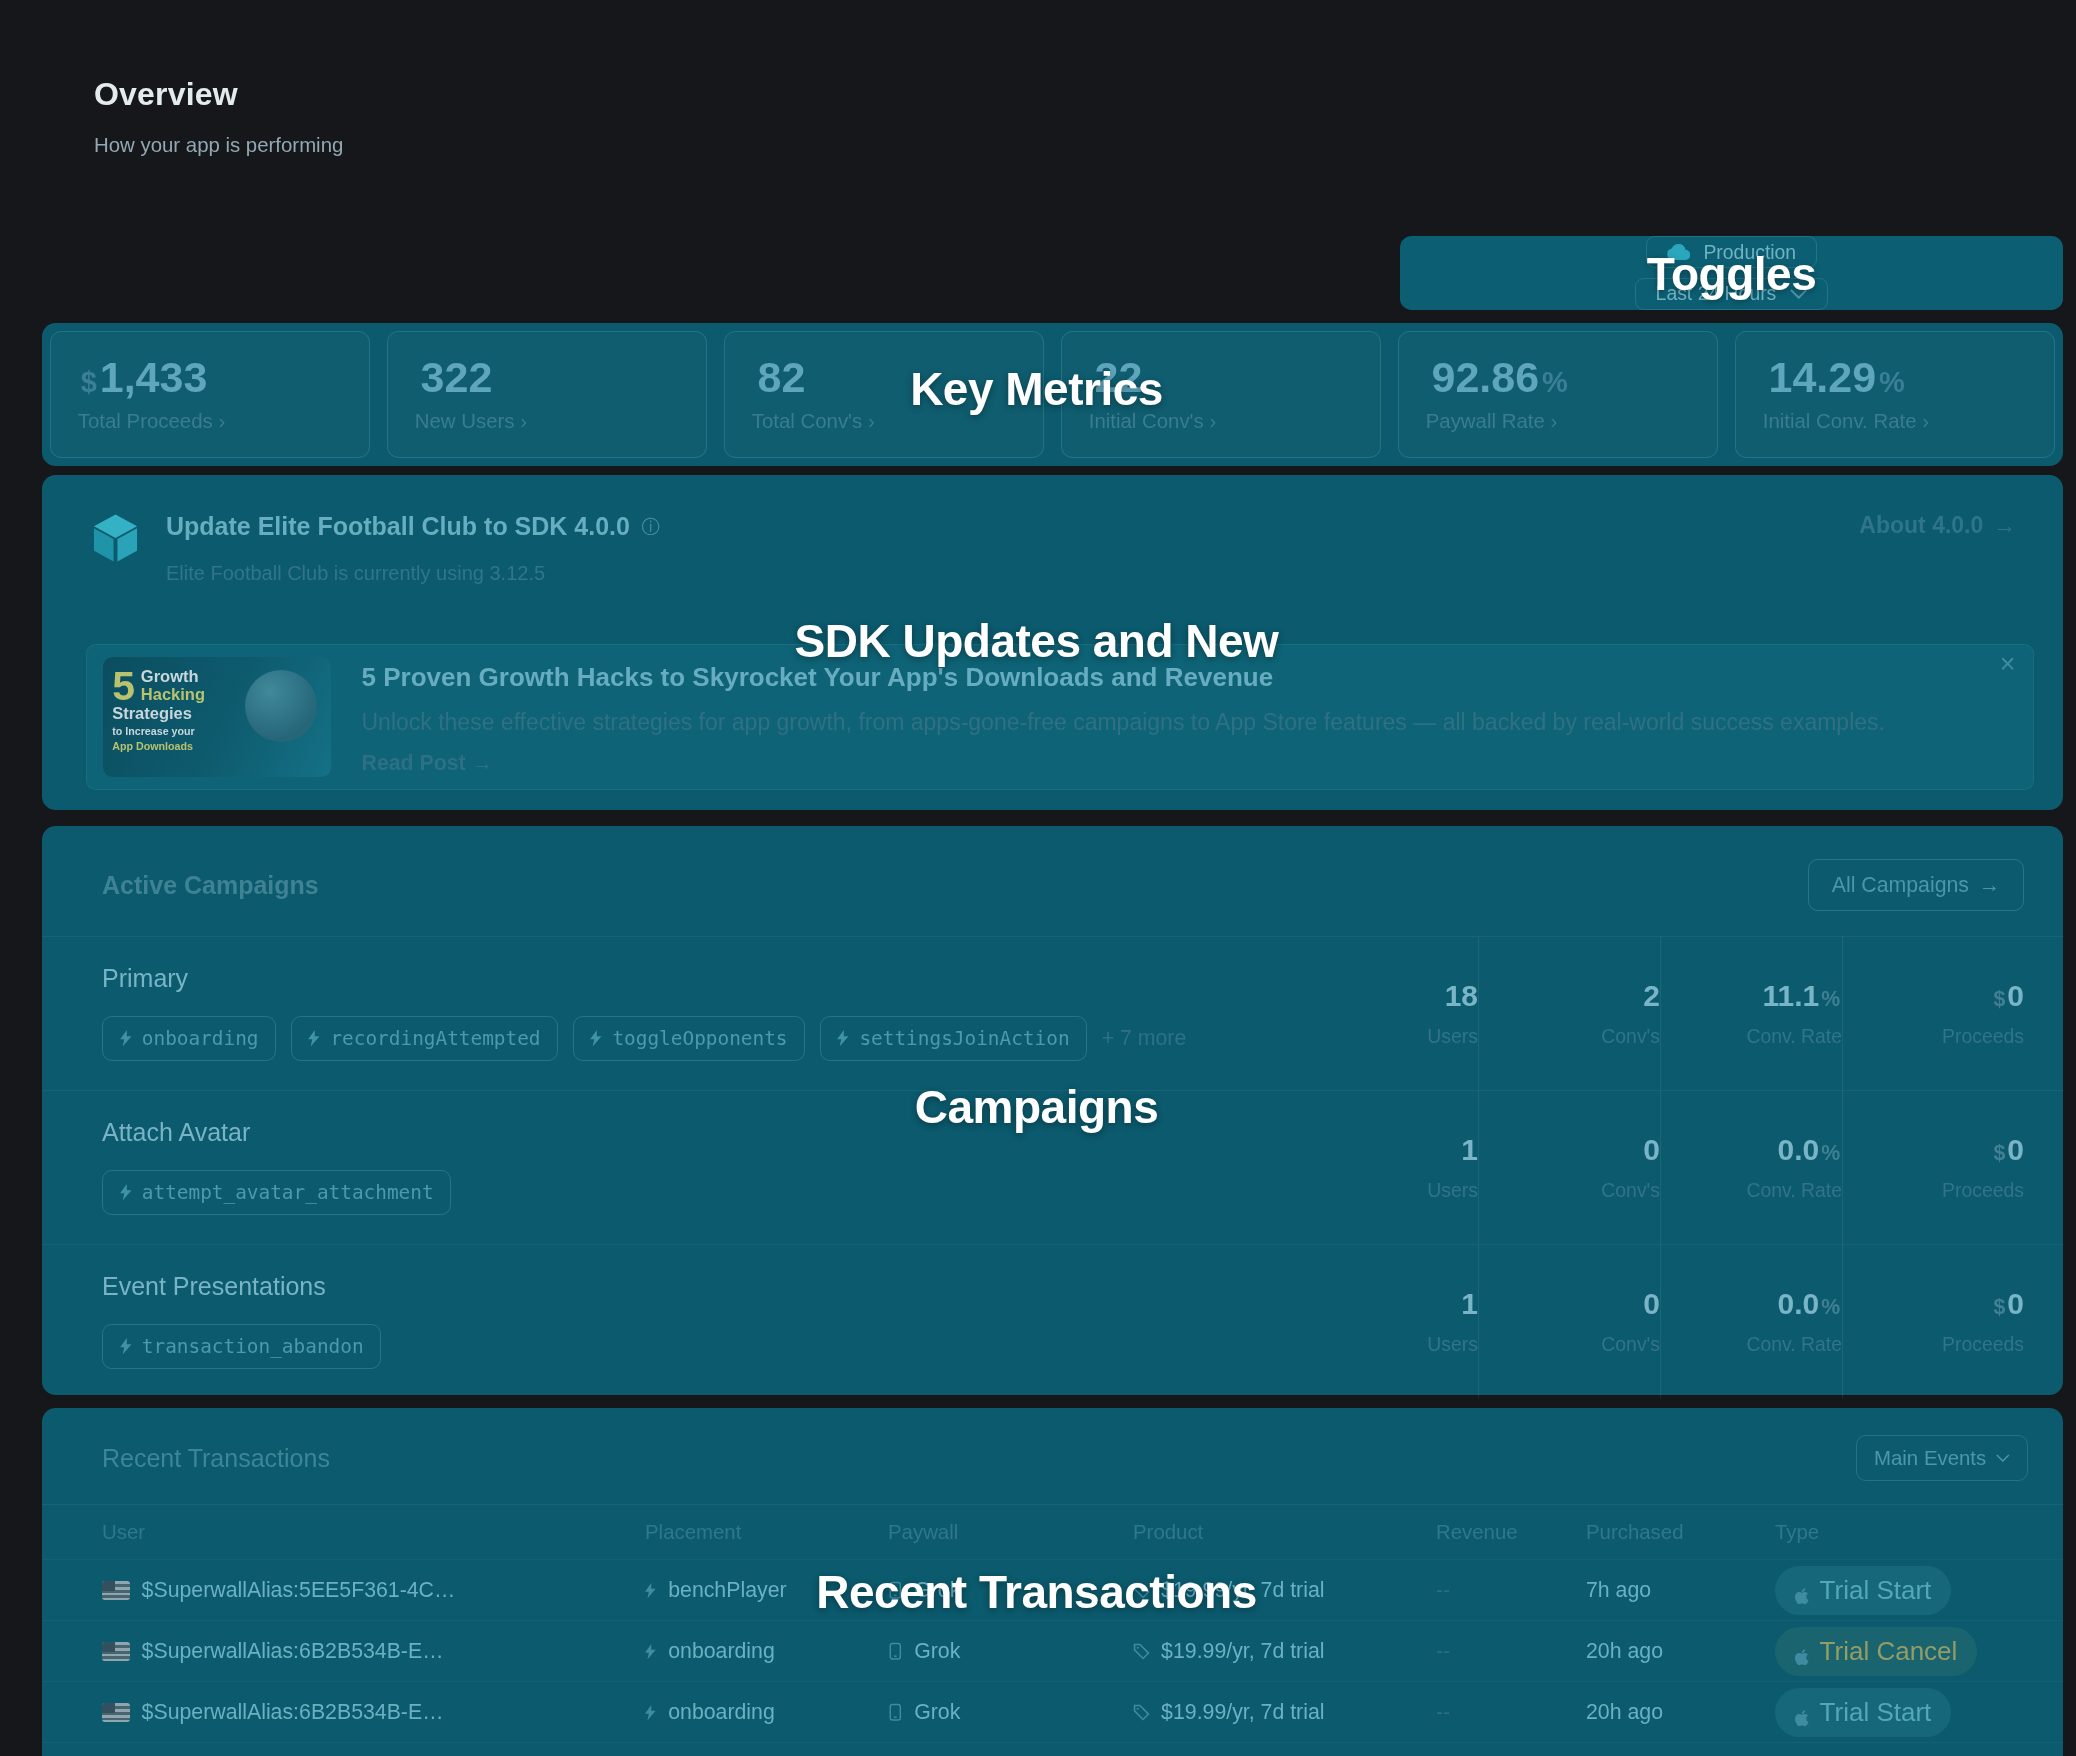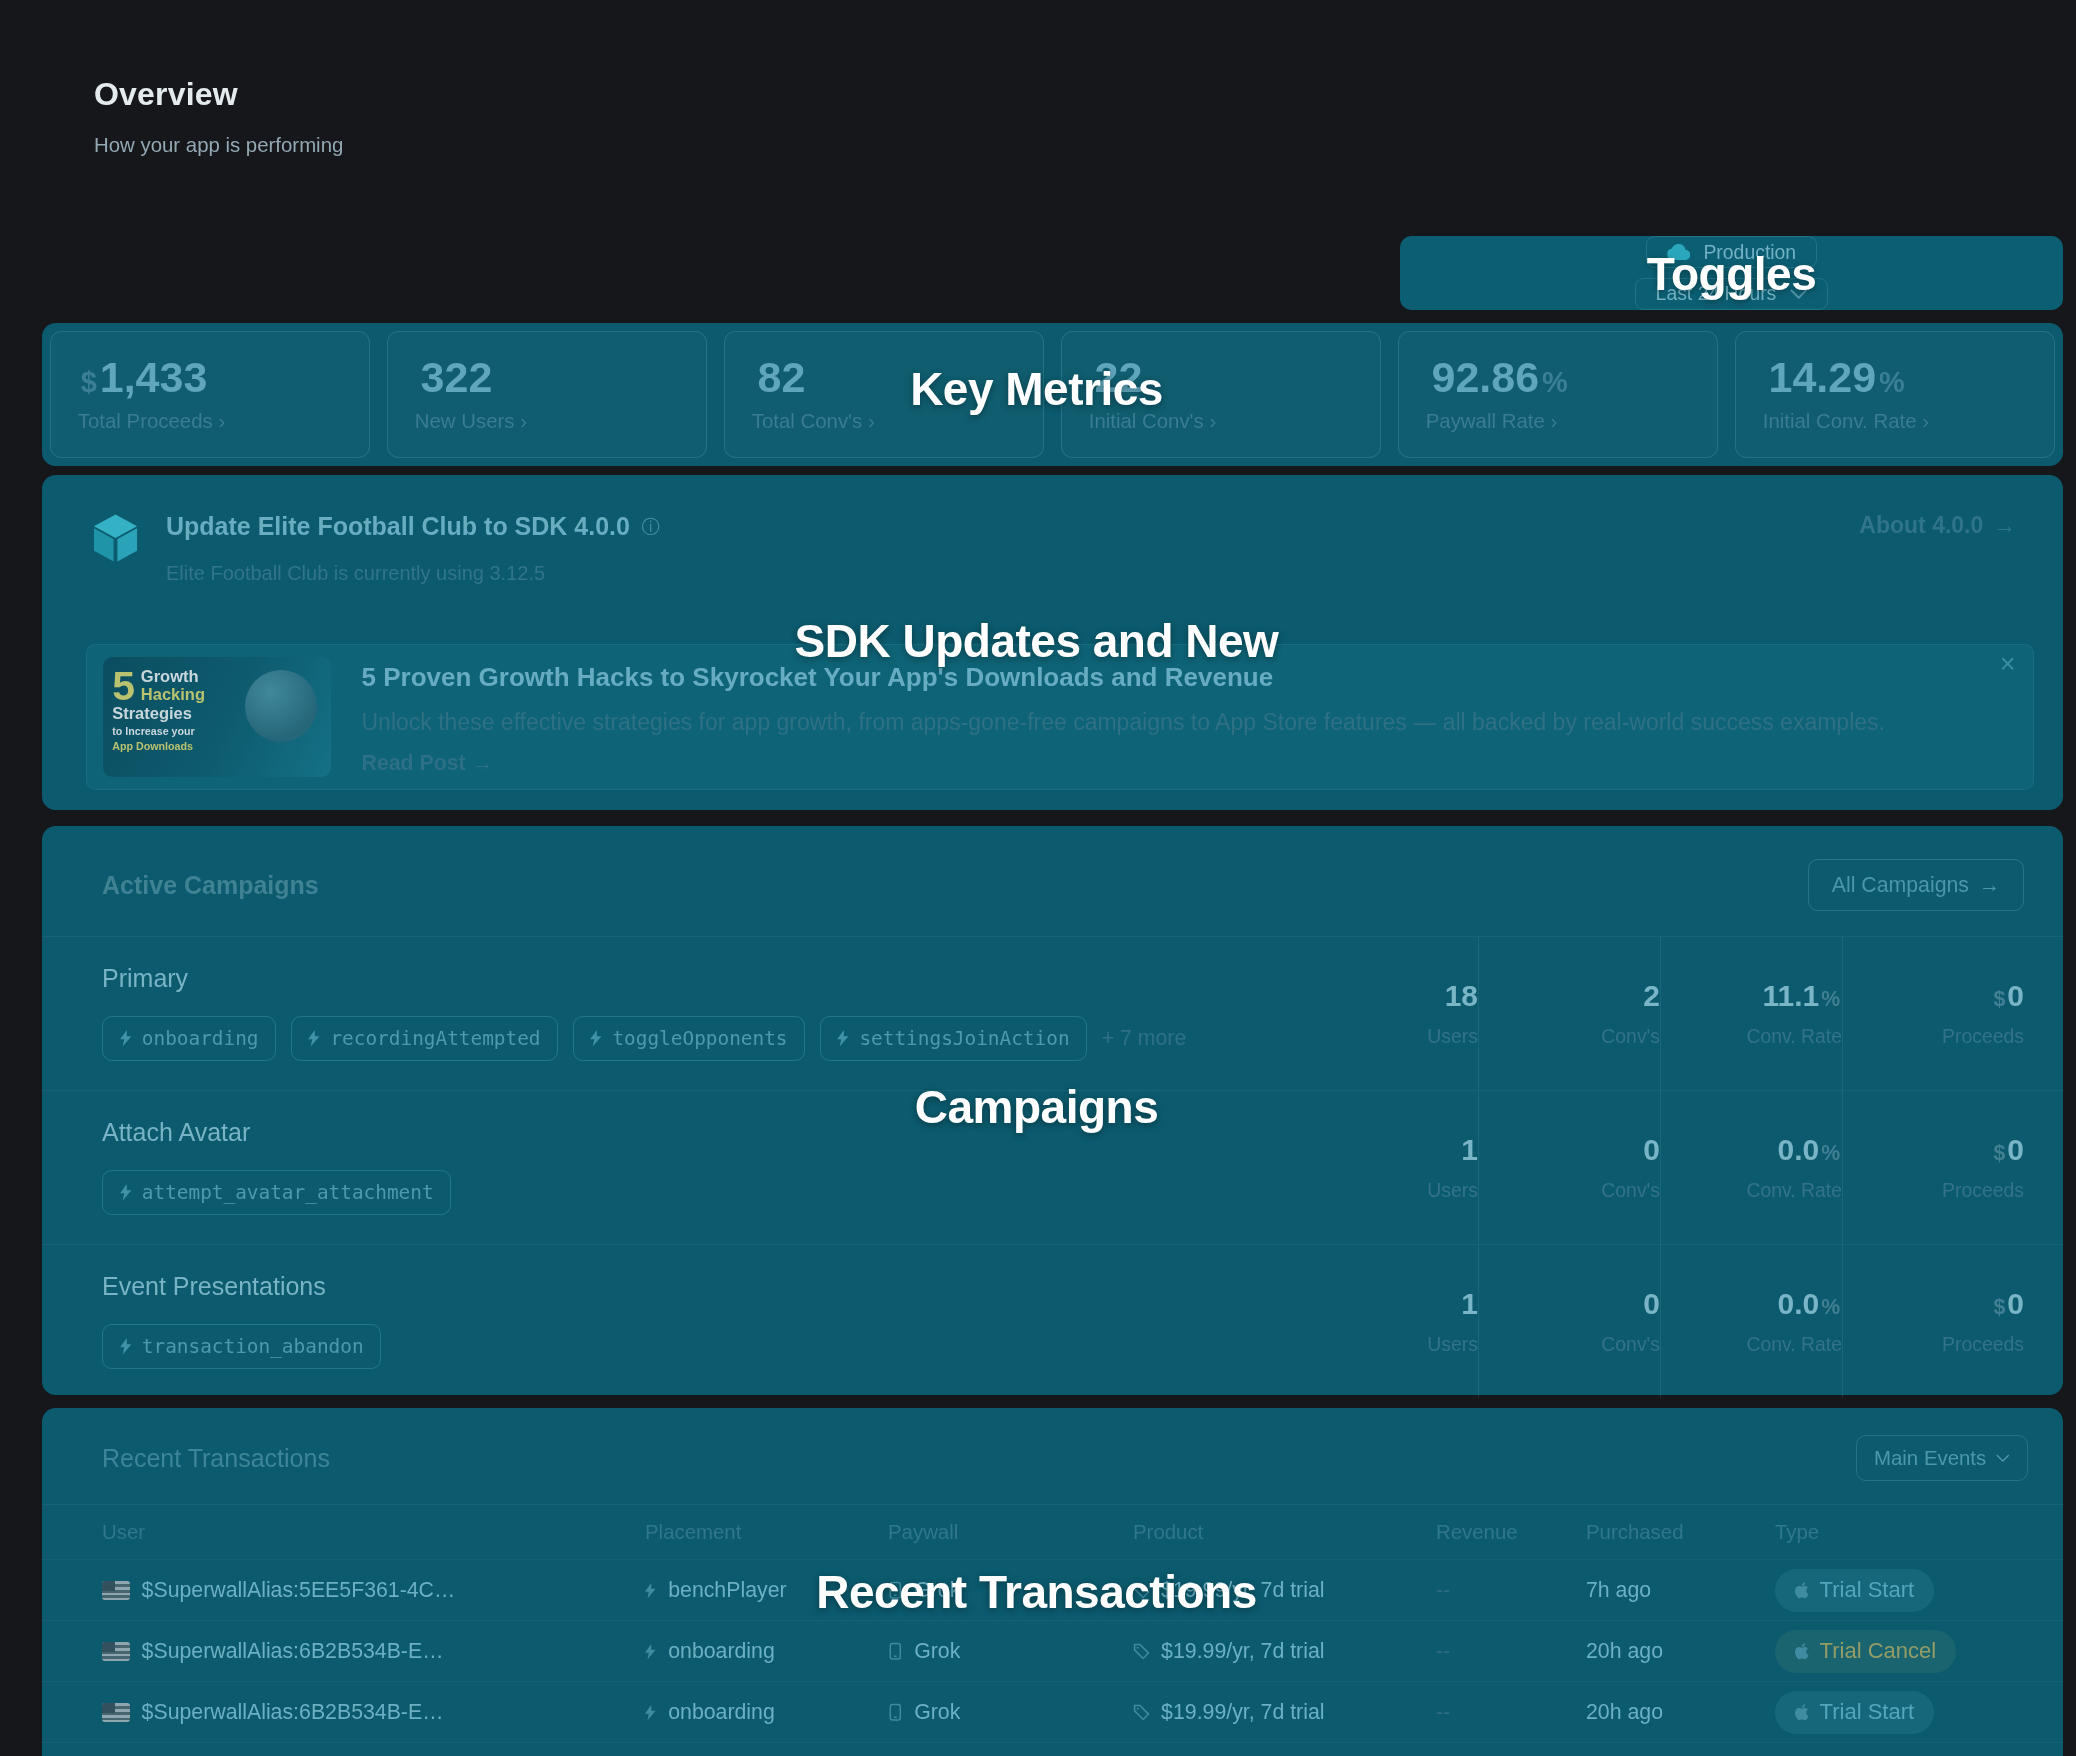--- a/index.html
+++ b/index.html
@@ -148,22 +148,22 @@
   .tx-row { height: 61px; border-top: 1px solid rgba(255,255,255,0.04); font-size: 21.3px; color: #6cb0c3; cursor: pointer; }
   .cell { display: flex; align-items: center; gap: 11.6px; min-width: 0; }
   .cell .icon { color: #3f8ba0; }
   .cell.rev { color: #2d6c80; }
   .flag {
     width: 28px; height: 19.4px; border-radius: 2.9px; flex: none; position: relative; overflow: hidden;
     background: repeating-linear-gradient(180deg, #8fa5b0 0 2.9px, #47656f 2.9px 5.8px);
   }
   .flag::after { content: ""; position: absolute; left: 0; top: 0; width: 12.6px; height: 10.7px; background: #33505e; }
   .badge {
-    display: inline-flex; align-items: center; gap: 9.7px; border-radius: 969px;
-    padding: 8.7px 19.4px; font-size: 22px; background: rgba(130,225,238,0.10); color: #54a7ba;
+    display: inline-flex; align-items: flex-end; gap: 9.7px; border-radius: 969px;
+    padding: 8.7px 19.4px; font-size: 26px; background: rgba(130,225,238,0.10); color: #54a7ba;
   }
   .badge.cancel { background: rgba(225,235,150,0.07); color: #949d66; }
 
   .arr, .chev { display: inline; }
 </style>
 </head>
 <body>
 
 <div id="app">
 

